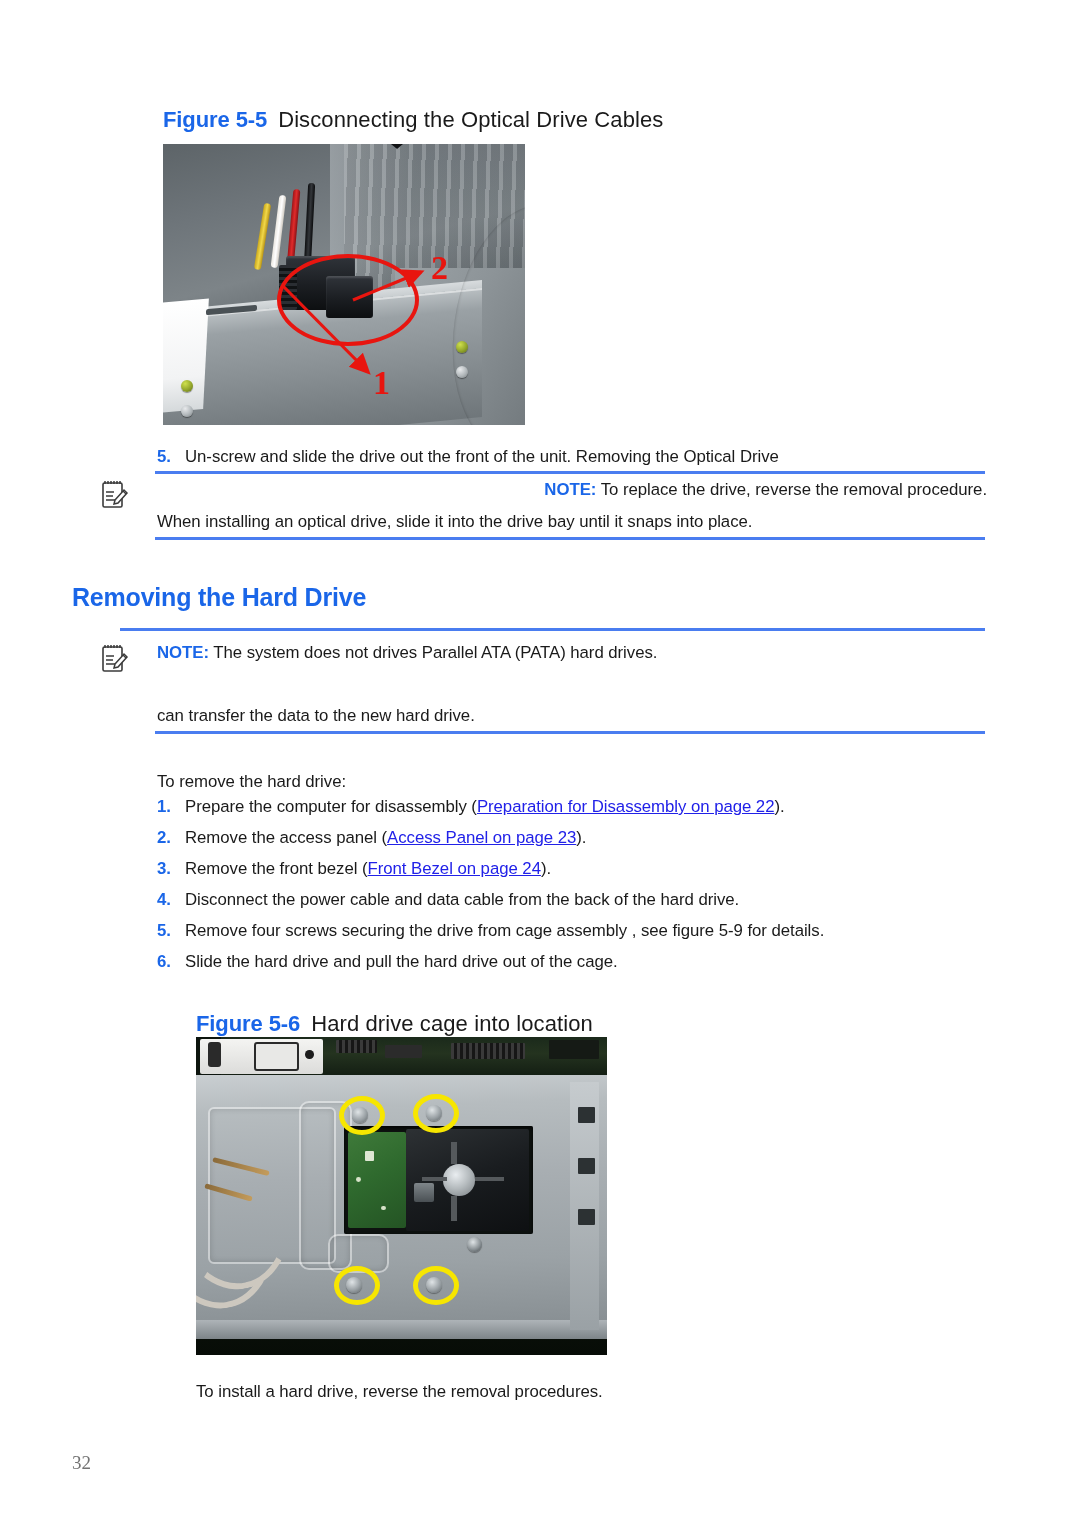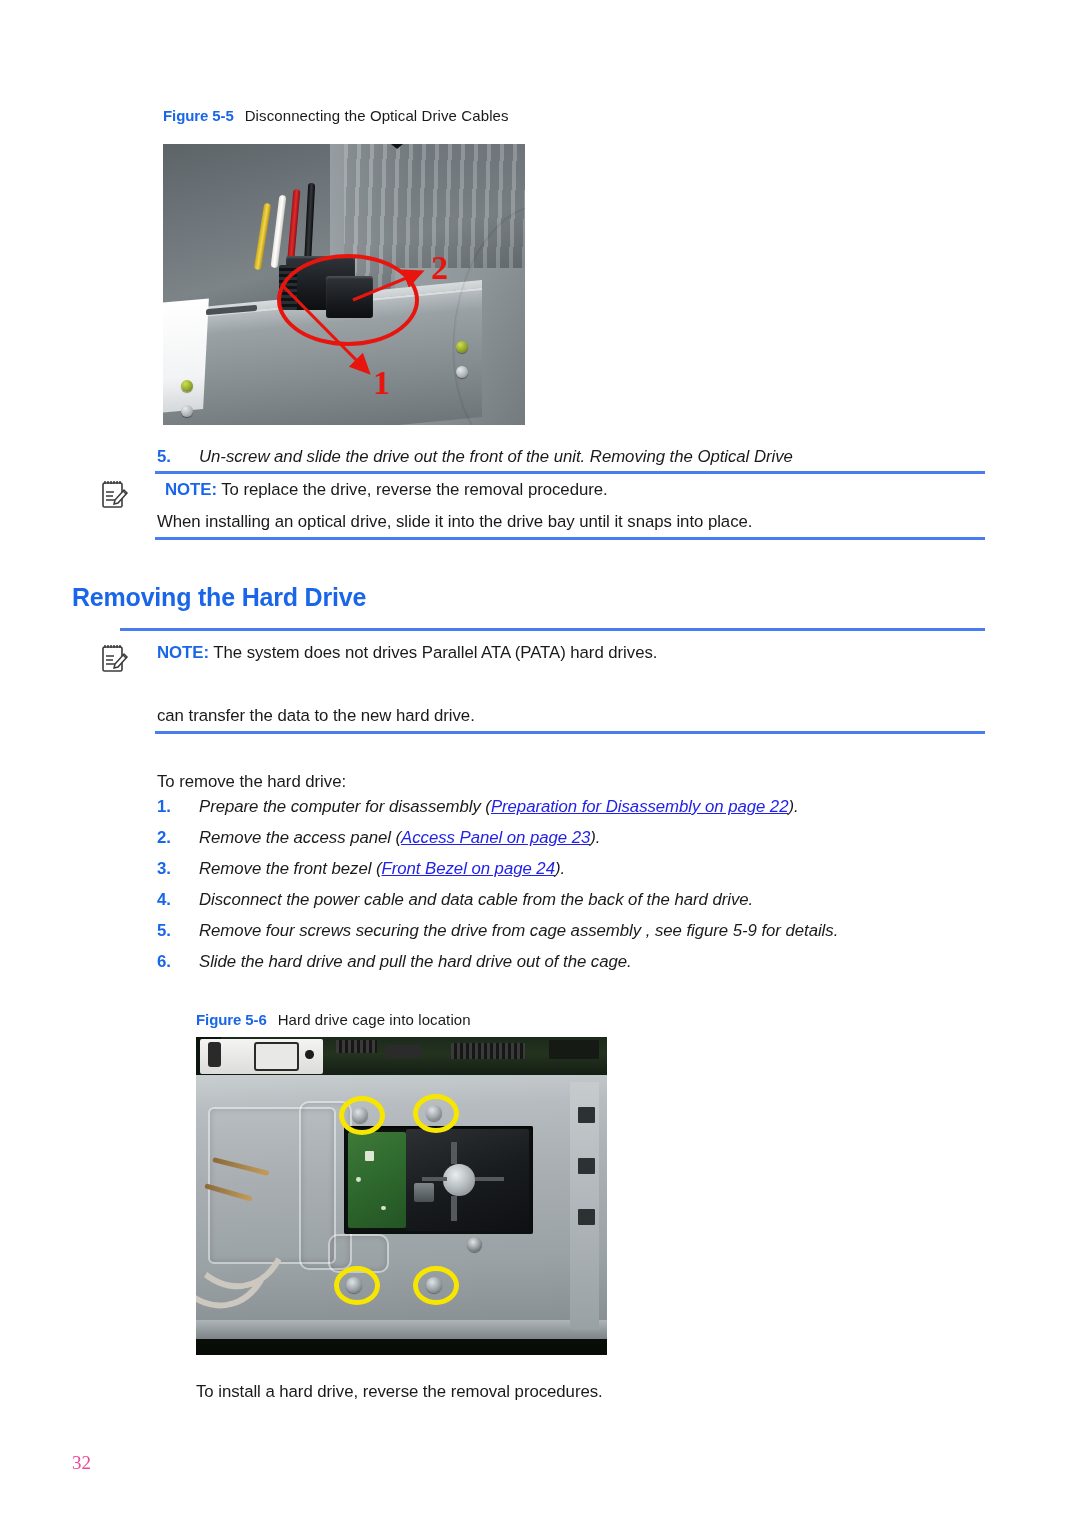--- a/index.html
+++ b/index.html
@@ -15,21 +15,21 @@
     position: relative;
     width: 1080px;
     height: 1527px;
     background: #ffffff;
     overflow: hidden;
   }
 
   
   .fig-caption {
     position: absolute;
-    font-size: 15px;
+    font-size: 22px;
     white-space: nowrap;
     letter-spacing: 0.1px;
   }
   .fig-caption .fig-label {
     color: #1a66e8;
     font-weight: bold;
     letter-spacing: -0.1px;
   }
   .fig-caption .fig-text {
     color: #1a1a1a;
@@ -245,22 +245,21 @@
     letter-spacing: -0.05px;
   }
   .step .num {
     position: absolute;
     left: 0;
     color: #1a66e8;
     font-weight: bold;
   }
   .step .txt {
     display: block;
-    margin-left: 42px;
-    font-style: italic;
+    margin-left: 28px;
   }
   a.doclink {
     color: #2121e8;
     text-decoration: underline;
   }
 
   
   .rule {
     position: absolute;
     height: 3px;
@@ -286,21 +285,21 @@
     font-size: 25px;
     letter-spacing: -0.2px;
     white-space: nowrap;
   }
 
   
   .page-number {
     position: absolute;
     font-family: "Liberation Serif", serif;
     font-size: 19px;
-    color: #ec4899;
+    color: #737373;
   }
 </style>
 </head>
 <body>
 
 <div class="page">
 
   <div class="fig-caption" style="left:163px; top:107px;">
     <span class="fig-label">Figure 5-5</span><span class="fig-text">Disconnecting the Optical Drive Cables</span>
   </div>
@@ -365,21 +364,21 @@
   <div class="note-icon" style="left:100px; top:478px;">
     <svg viewBox="0 0 30 32" width="30" height="32">
       <rect x="3" y="5" width="19" height="24" rx="1.5" fill="#ffffff" stroke="#3b3b3b" stroke-width="1.6"></rect>
       <path d="M5,3 v3 M8,3 v3 M11,3 v3 M14,3 v3 M17,3 v3 M20,3 v3" stroke="#3b3b3b" stroke-width="1.5" fill="none"></path>
       <path d="M6,14 h8 M6,18 h7 M6,22 h9" stroke="#3b3b3b" stroke-width="1.4"></path>
       <path d="M15,22 L24,12 L27,15 L18,25 L14,26 z" fill="#ffffff" stroke="#3b3b3b" stroke-width="1.5"></path>
       <path d="M23,13 L26,16" stroke="#3b3b3b" stroke-width="1.3"></path>
     </svg>
   </div>
 
-  <div class="para" style="left:165px; top:480px; width:830px;">
+  <div class="para" style="left:157px; top:480px; width:830px;text-align:right;">
     <span class="note-label">NOTE:</span>
     <span>To replace the drive, reverse the removal procedure.</span>
   </div>
 
   <div class="para" style="left:157px; top:512px; width:830px;">When installing an optical drive, slide it into the drive bay until it snaps into place.</div>
 
   <div class="rule" style="left:155px; top:537px; width:830px;"></div>
 
   <div class="h2" style="left:72px; top:583px;">Removing the Hard Drive</div>
 

